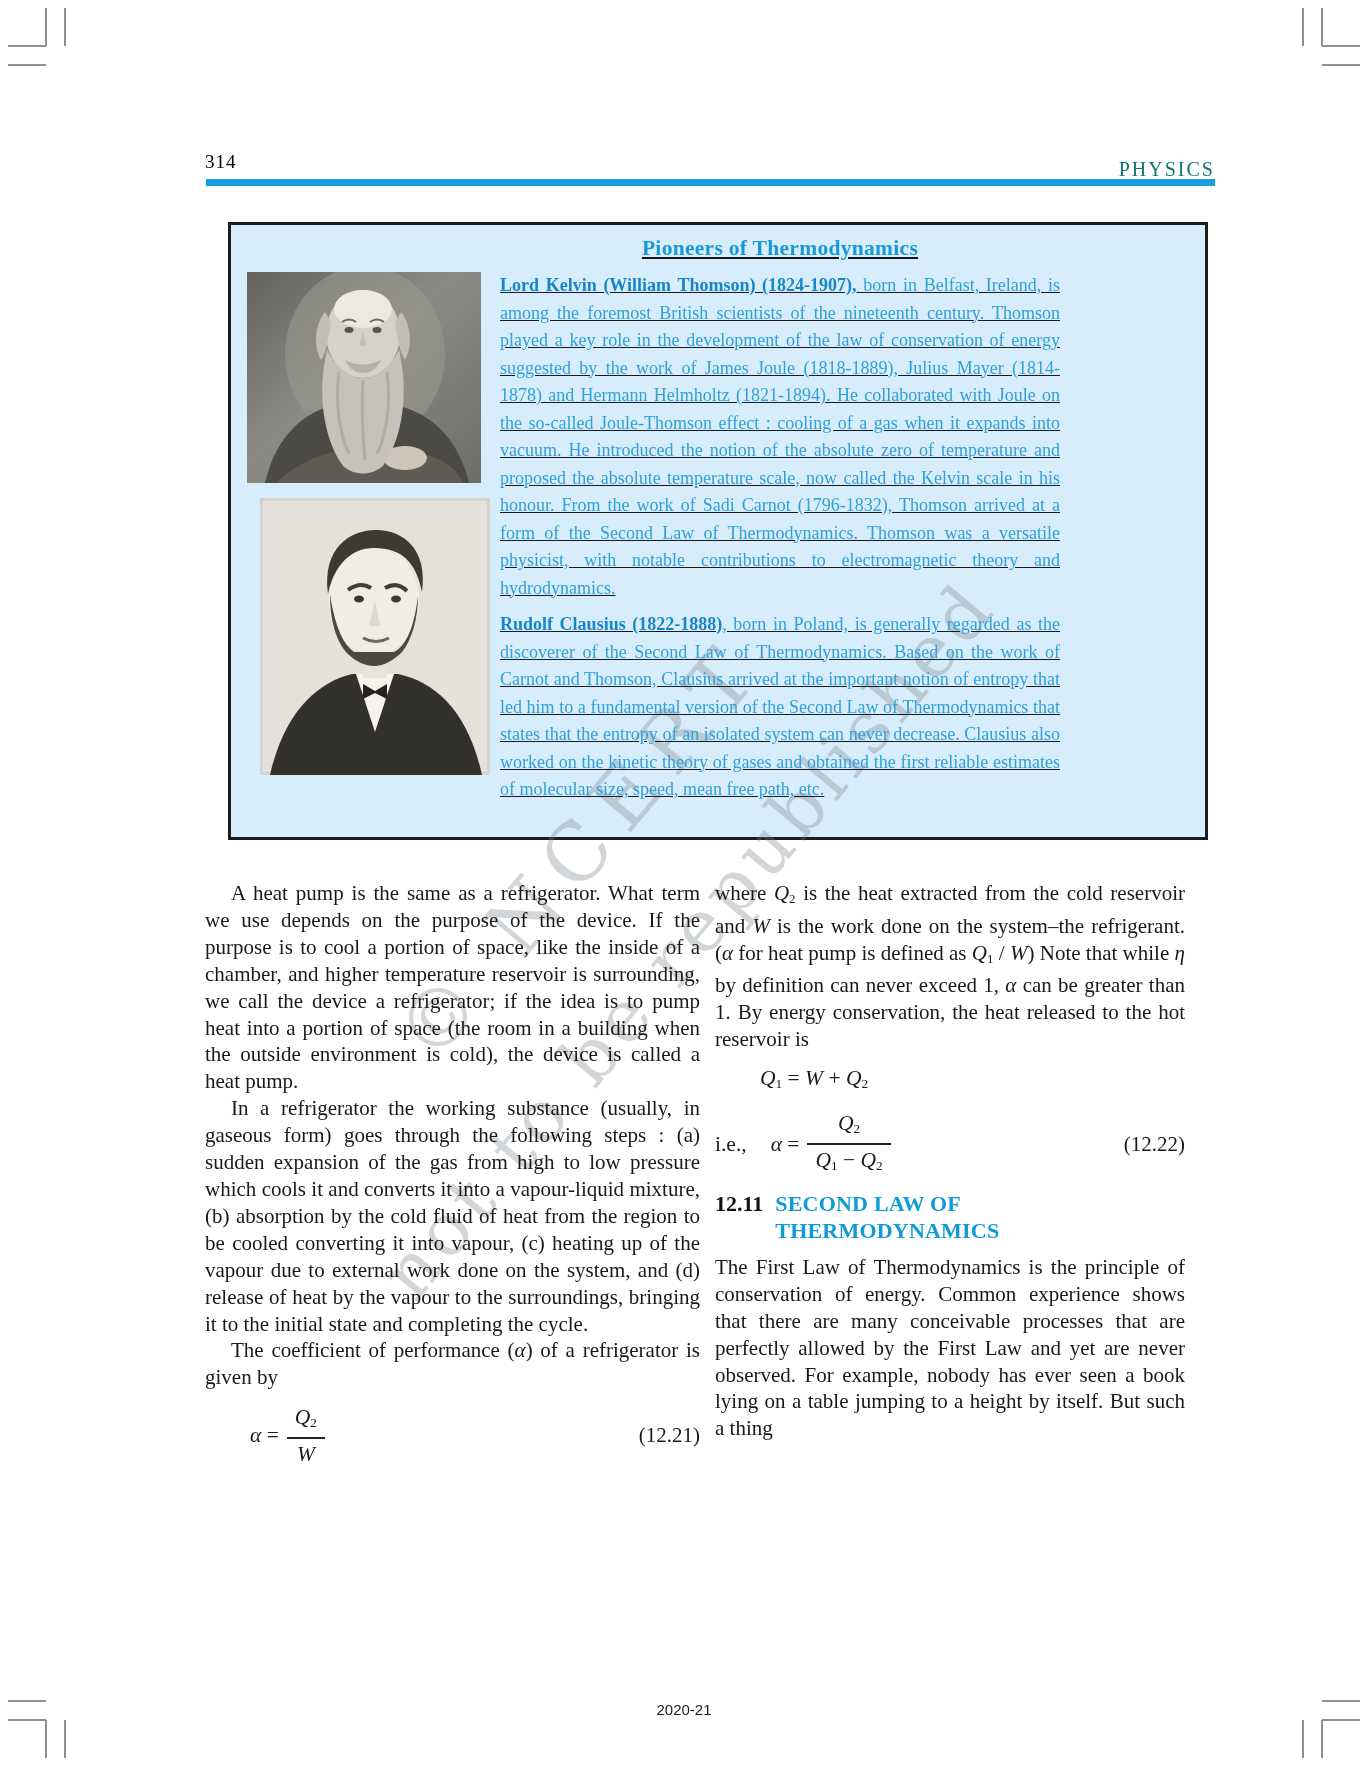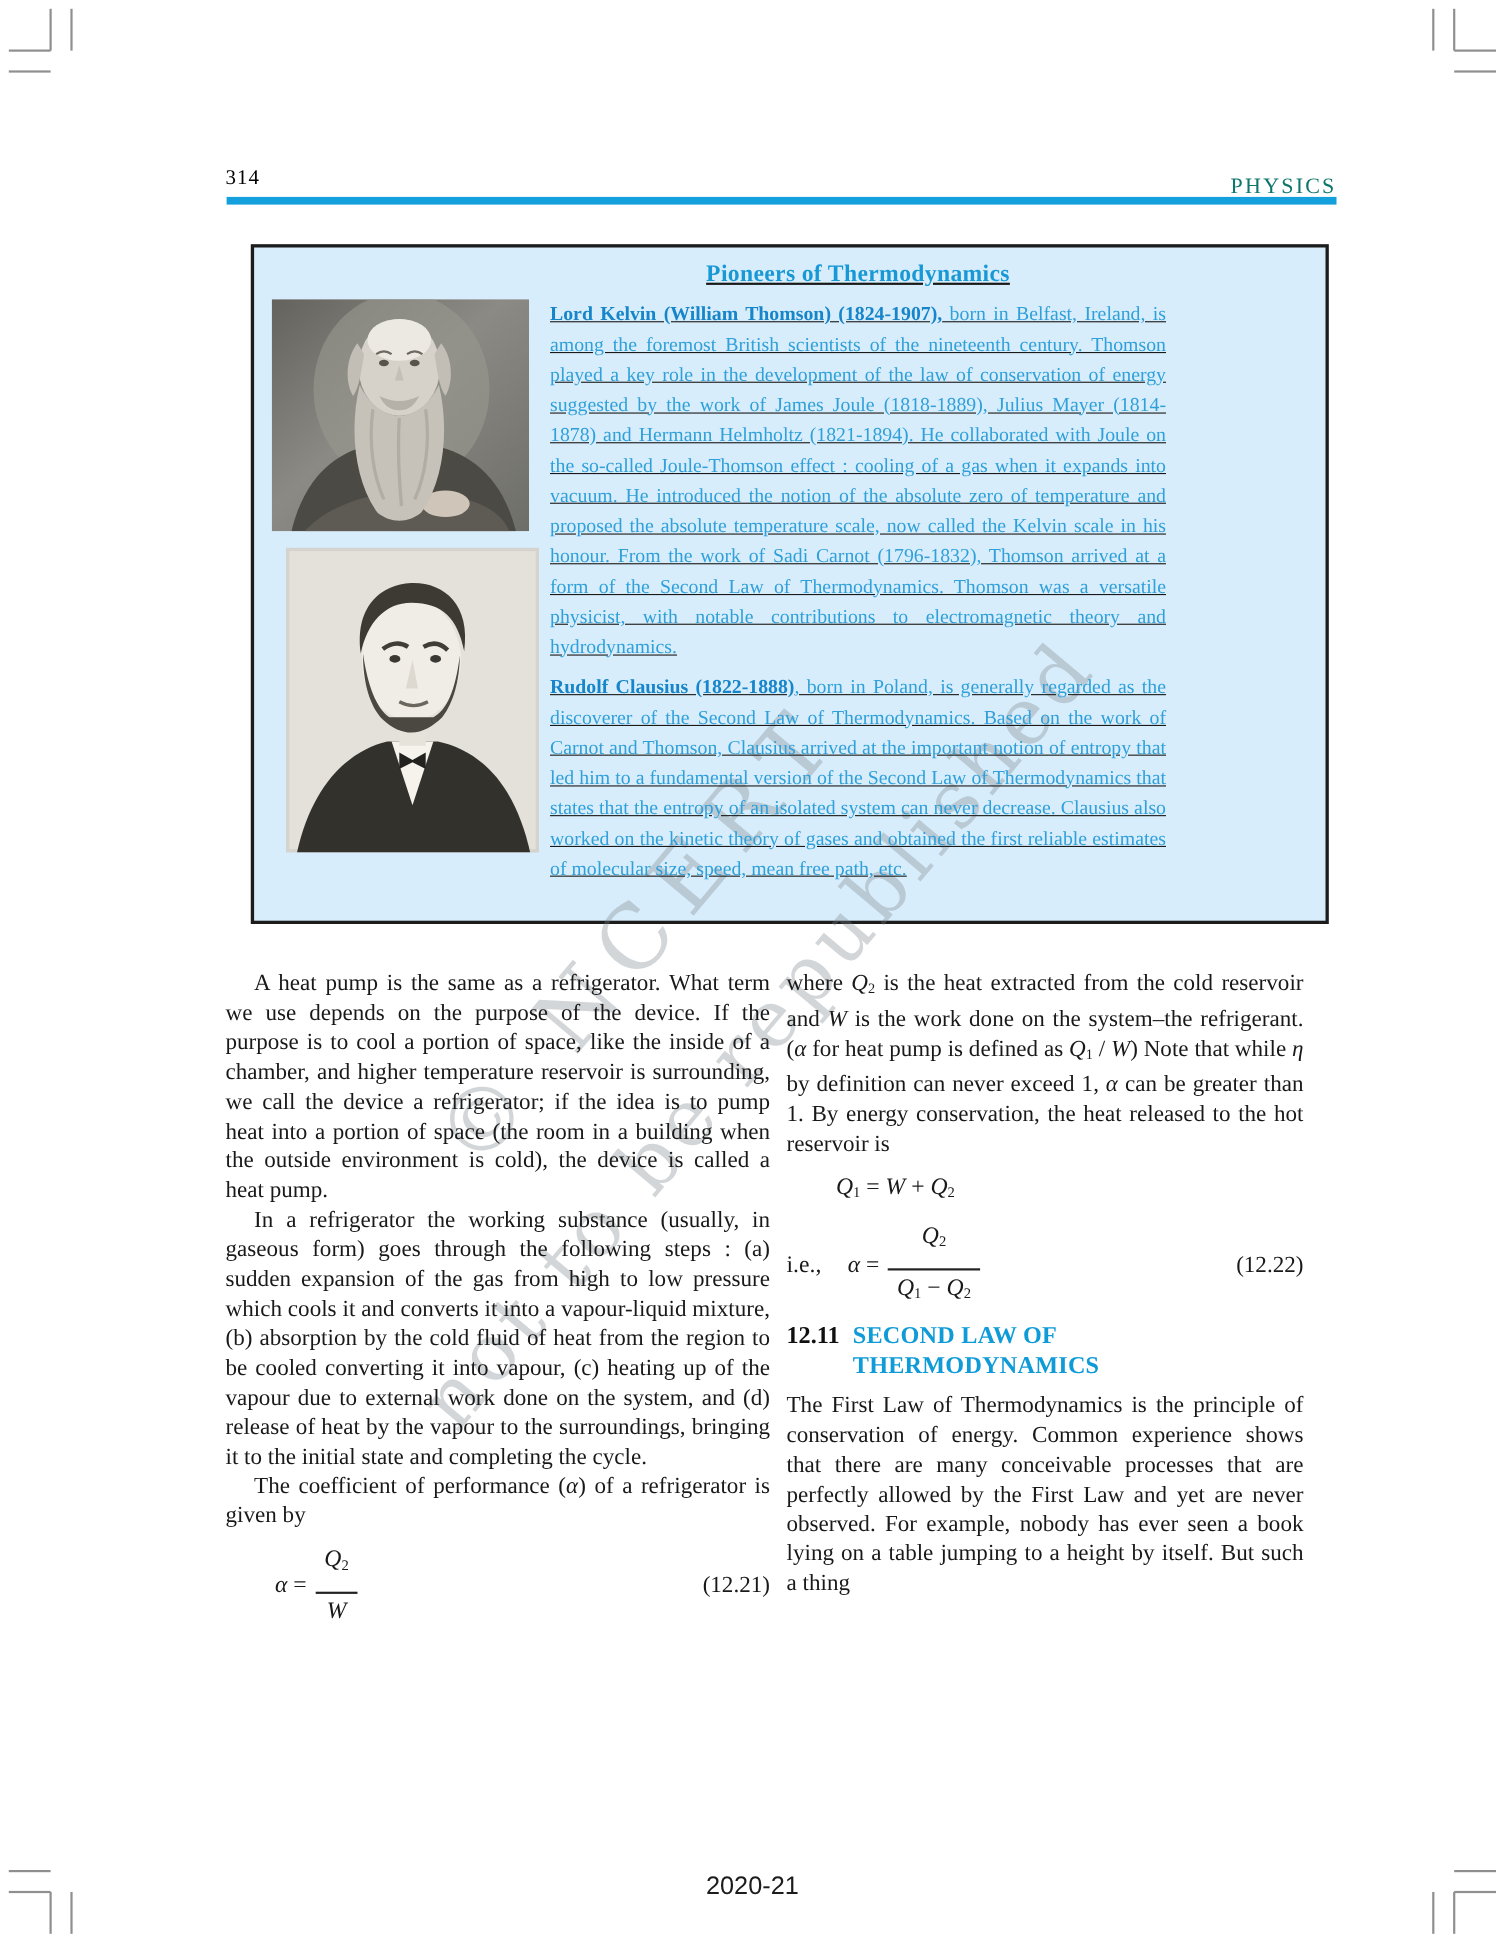--- a/index.html
+++ b/index.html
@@ -50,34 +50,34 @@
   .body-p{margin:0;font-size:21px;line-height:26.9px;text-align:justify;color:#191919;}
   .ind{text-indent:26px;}
   .i{font-style:italic;}
   .sub{font-size:0.62em;vertical-align:-0.22em;}
 
   
   .eq-row{display:flex;align-items:center;margin-top:14px;font-size:21.5px;}
   .eq-grp{display:inline-flex;align-items:center;}
   .pad45{padding-left:45px;}
   .frac{display:inline-block;text-align:center;vertical-align:middle;margin-left:8px;}
-  .fr-n{display:block;padding:0 8px 12px 8px;border-bottom:2px solid #222;line-height:24px;}
+  .fr-n{display:block;padding:0 8px 2px 8px;border-bottom:2px solid #222;line-height:24px;}
   .fr-d{display:block;padding:3px 8px 0 8px;line-height:24px;}
   .eq-label{margin-left:auto;font-size:21px;}
   .eq-line{margin:12px 0 0 45px;font-size:21.5px;line-height:26px;}
   .ie{margin-right:24px;} .mt10{margin-top:10px;}
 
   
   .sec-h{display:flex;gap:12px;margin:12px 0 10px 0;font-size:22px;font-weight:bold;line-height:27px;}
   .sec-num{color:#101010;}
   .sec-title{color:#0f9bd7;letter-spacing:0.2px;}
 
   
   .footer{position:absolute;top:1701px;left:0;width:100%;text-align:center;
-          font-family:"Liberation Sans",sans-serif;font-size:23px;color:#1c1c1c;z-index:2;}
+          font-family:"Liberation Sans",sans-serif;font-size:15px;color:#1c1c1c;z-index:2;}
 </style>
 </head>
 <body>
 
 <div class="page">
 
   <div class="cm cm-tl">
       <div class="h1"></div>
       <div class="v1"></div>
       <div class="v2"></div>

